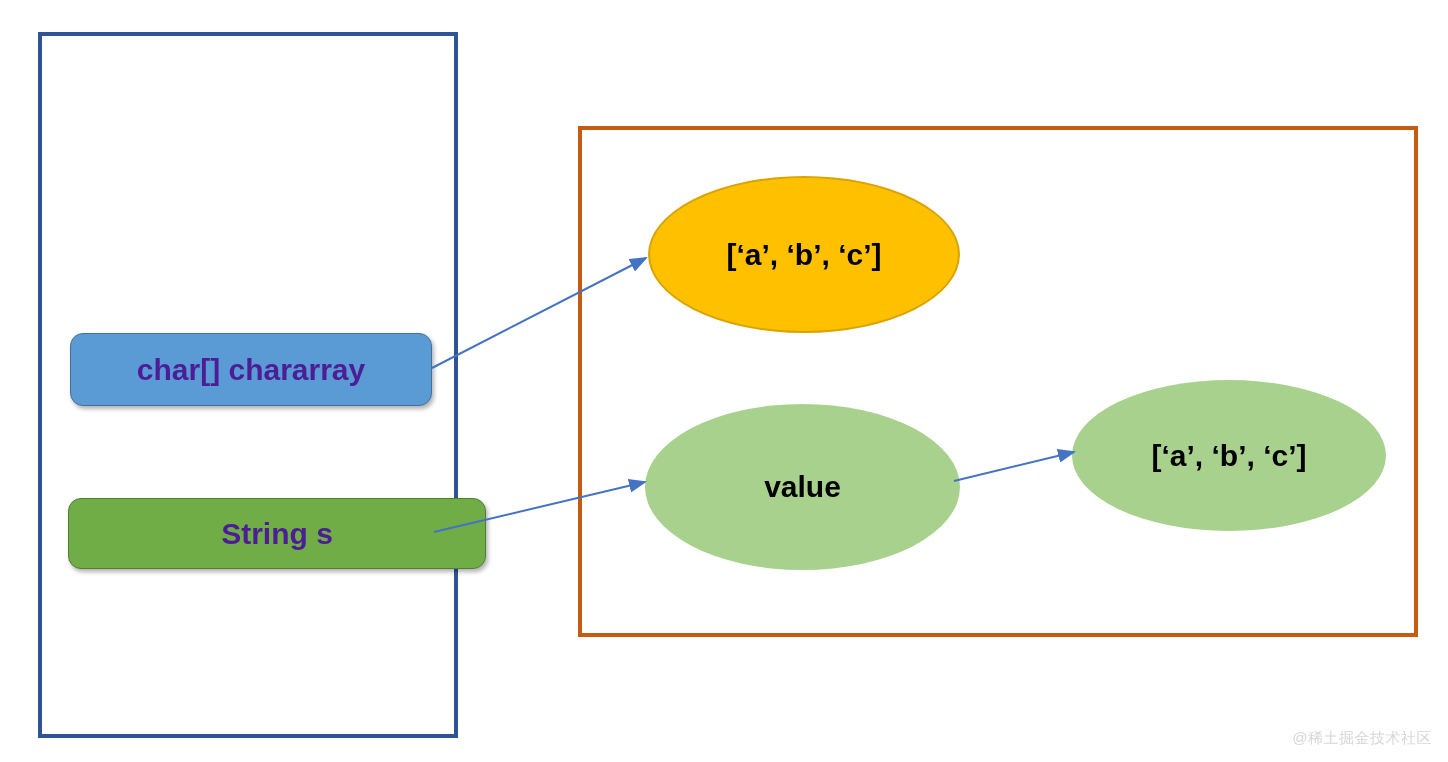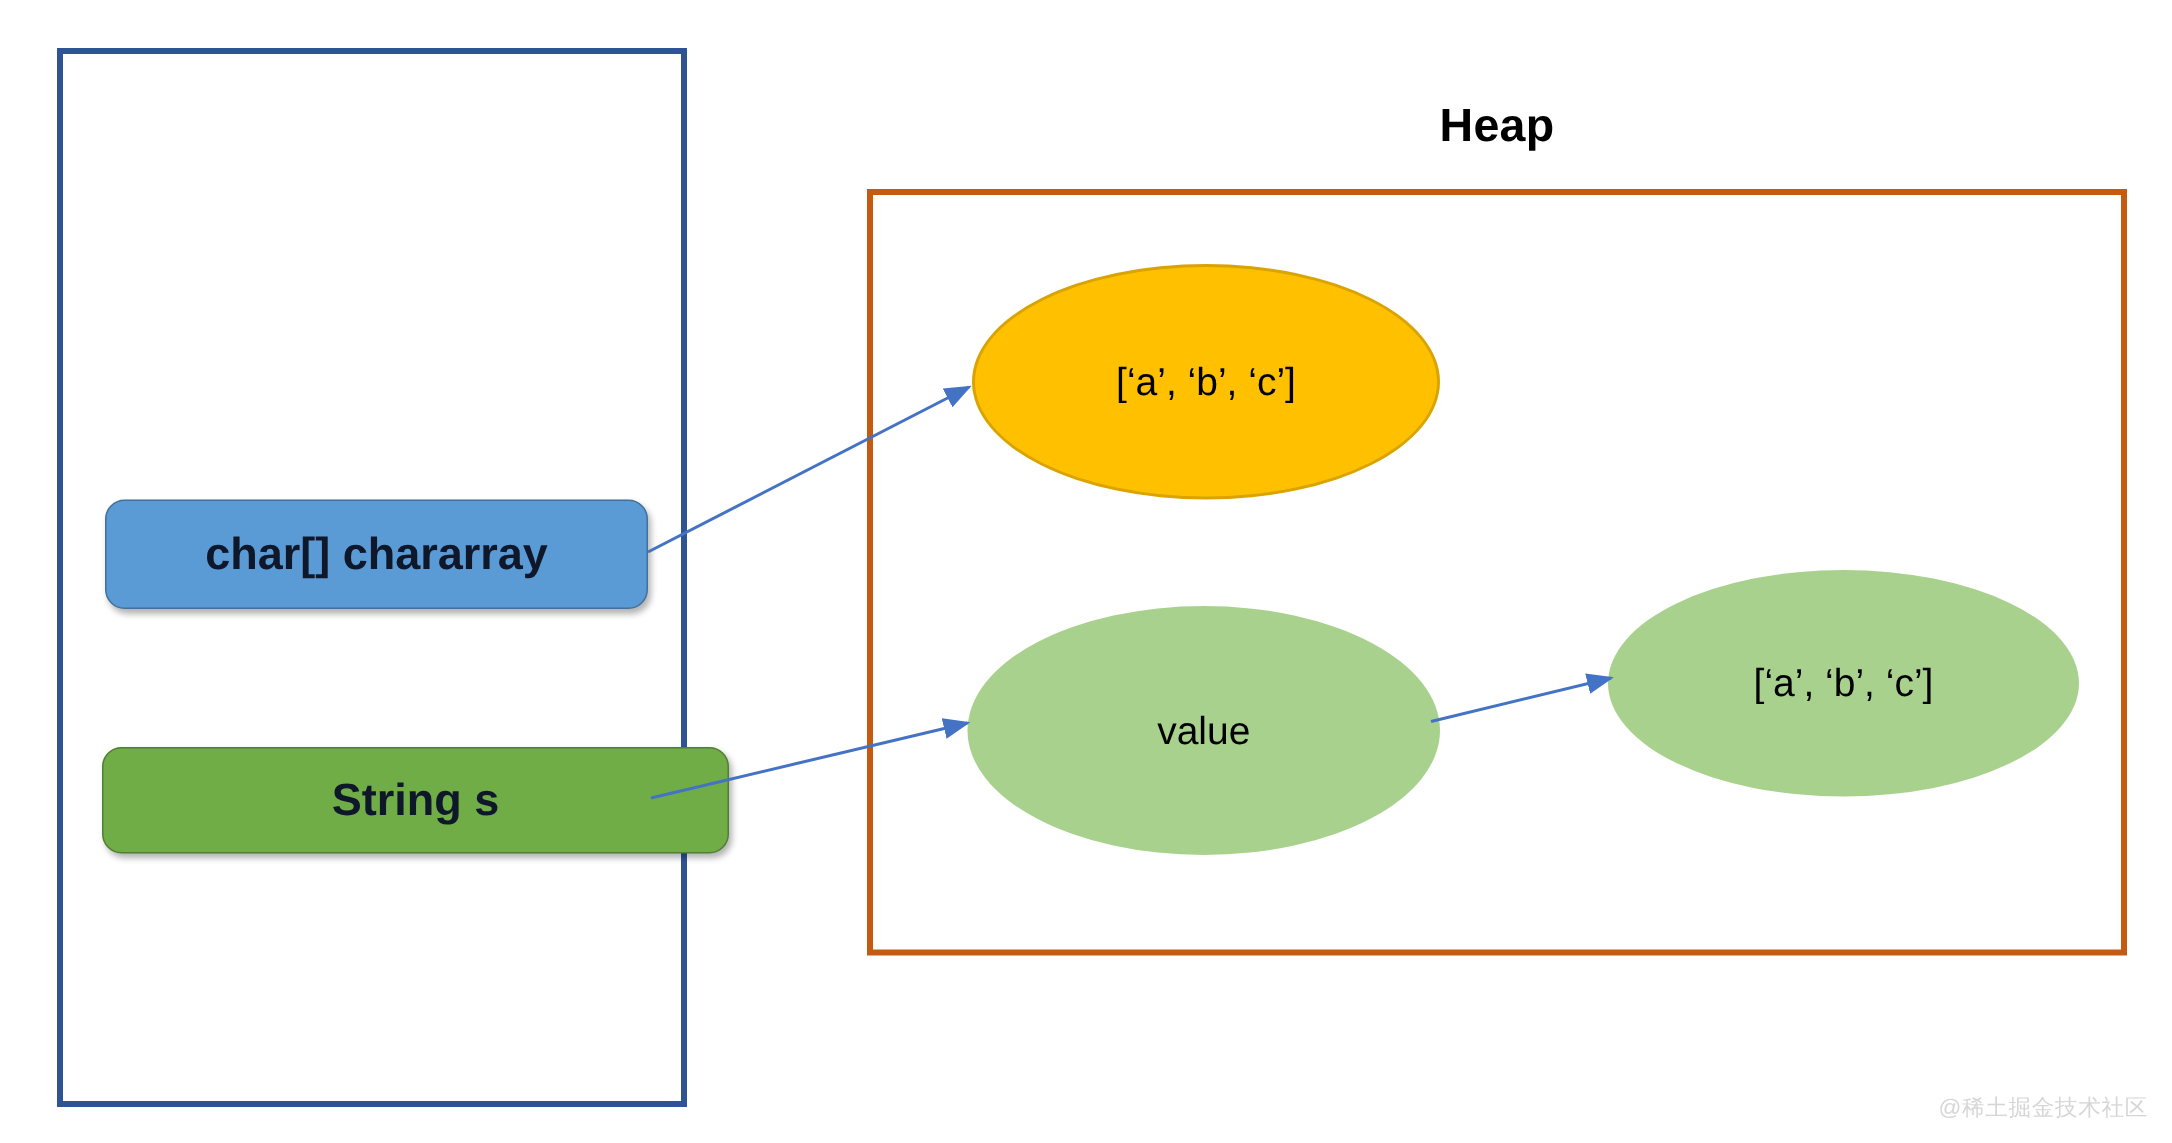--- a/index.html
+++ b/index.html
@@ -58,21 +58,21 @@
   
   .var-box {
     position: absolute;
     display: flex;
     align-items: center;
     justify-content: center;
     border-radius: 13px;
     box-sizing: border-box;
     font-size: 30px;
     font-weight: bold;
-    color: #0f172a;
+    color: #4c1d95;
     box-shadow: 2px 3px 4px rgba(0,0,0,0.30);
     white-space: nowrap;
   }
   .var-box.blue {
     left: 70px;
     top: 333px;
     width: 362px;
     height: 73px;
     background: #5B9BD5;
     border: 1.5px solid #41719C;
@@ -87,22 +87,22 @@
   }
 
   
   .ellipse {
     position: absolute;
     display: flex;
     align-items: center;
     justify-content: center;
     border-radius: 50%;
     box-sizing: border-box;
-    font-size: 26px;
-    font-weight: normal;
+    font-size: 30px;
+    font-weight: bold;
     color: #000000;
     white-space: nowrap;
   }
   .ellipse.orange {
     left: 648px;
     top: 176px;
     width: 312px;
     height: 157px;
     background: #FFC000;
     border: 2px solid #D9A300;
@@ -147,21 +147,20 @@
     margin-left: 28px;
   }
 </style>
 </head>
 <body>
 
 <div id="canvas">
 
   <div class="stack-frame"></div>
 
-  <div class="heap-label">Heap</div>
 
   <div class="heap-frame"></div>
 
   <div class="var-box blue">
     <span>char[] chararray</span>
   </div>
 
   <div class="var-box green">
     <span>String s</span>
   </div>

